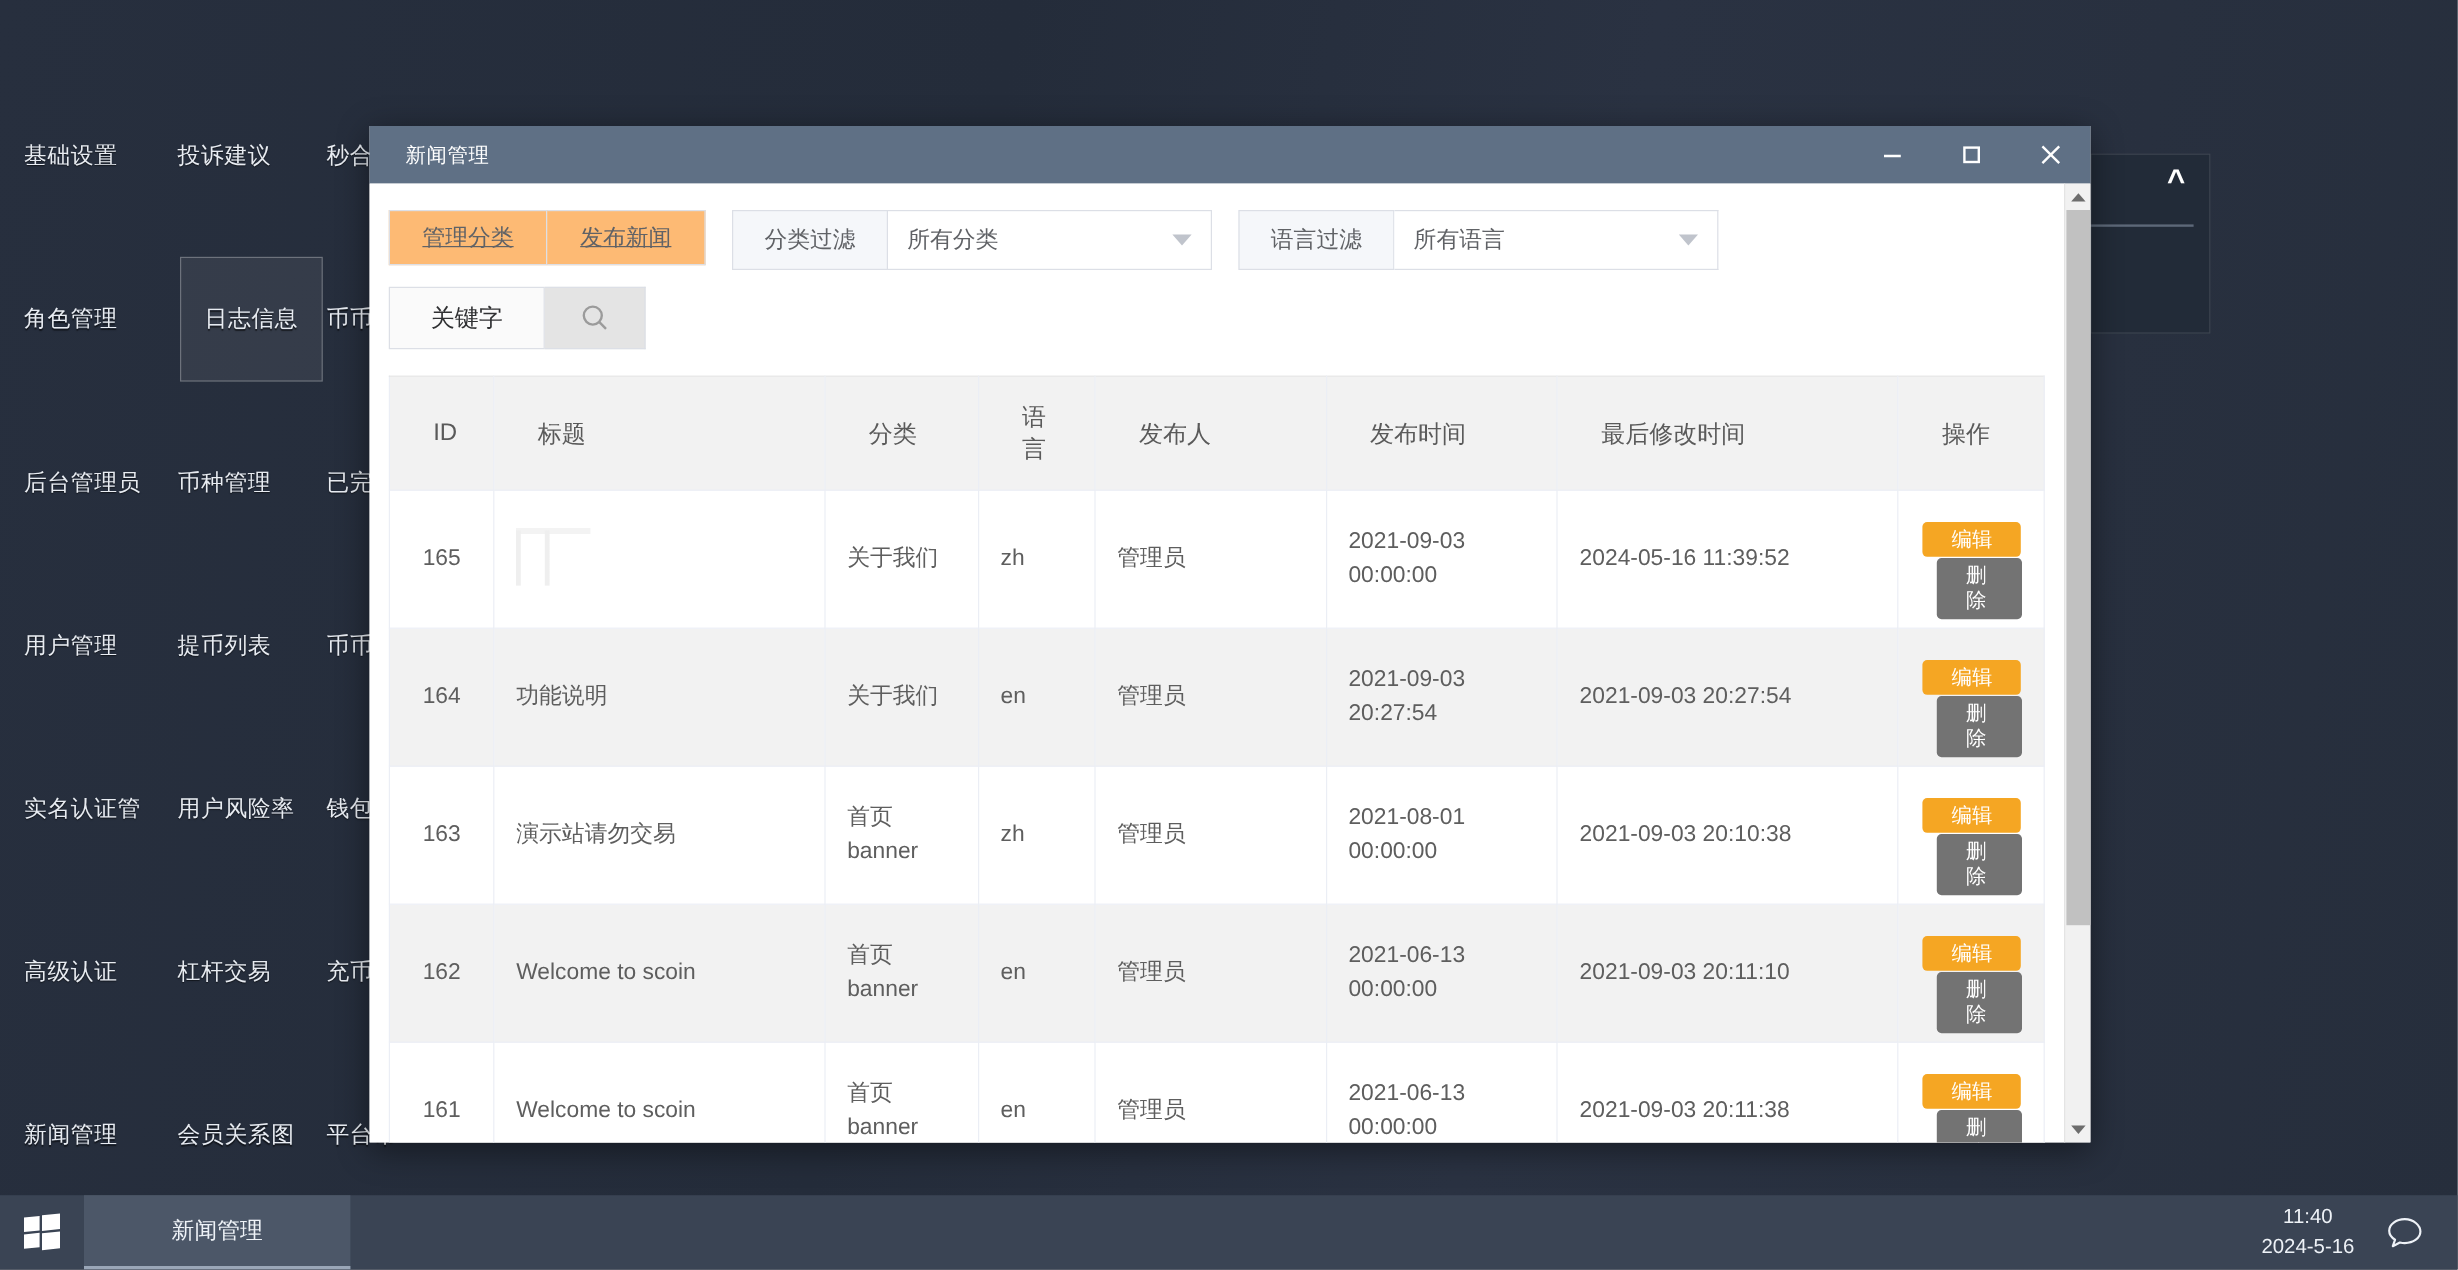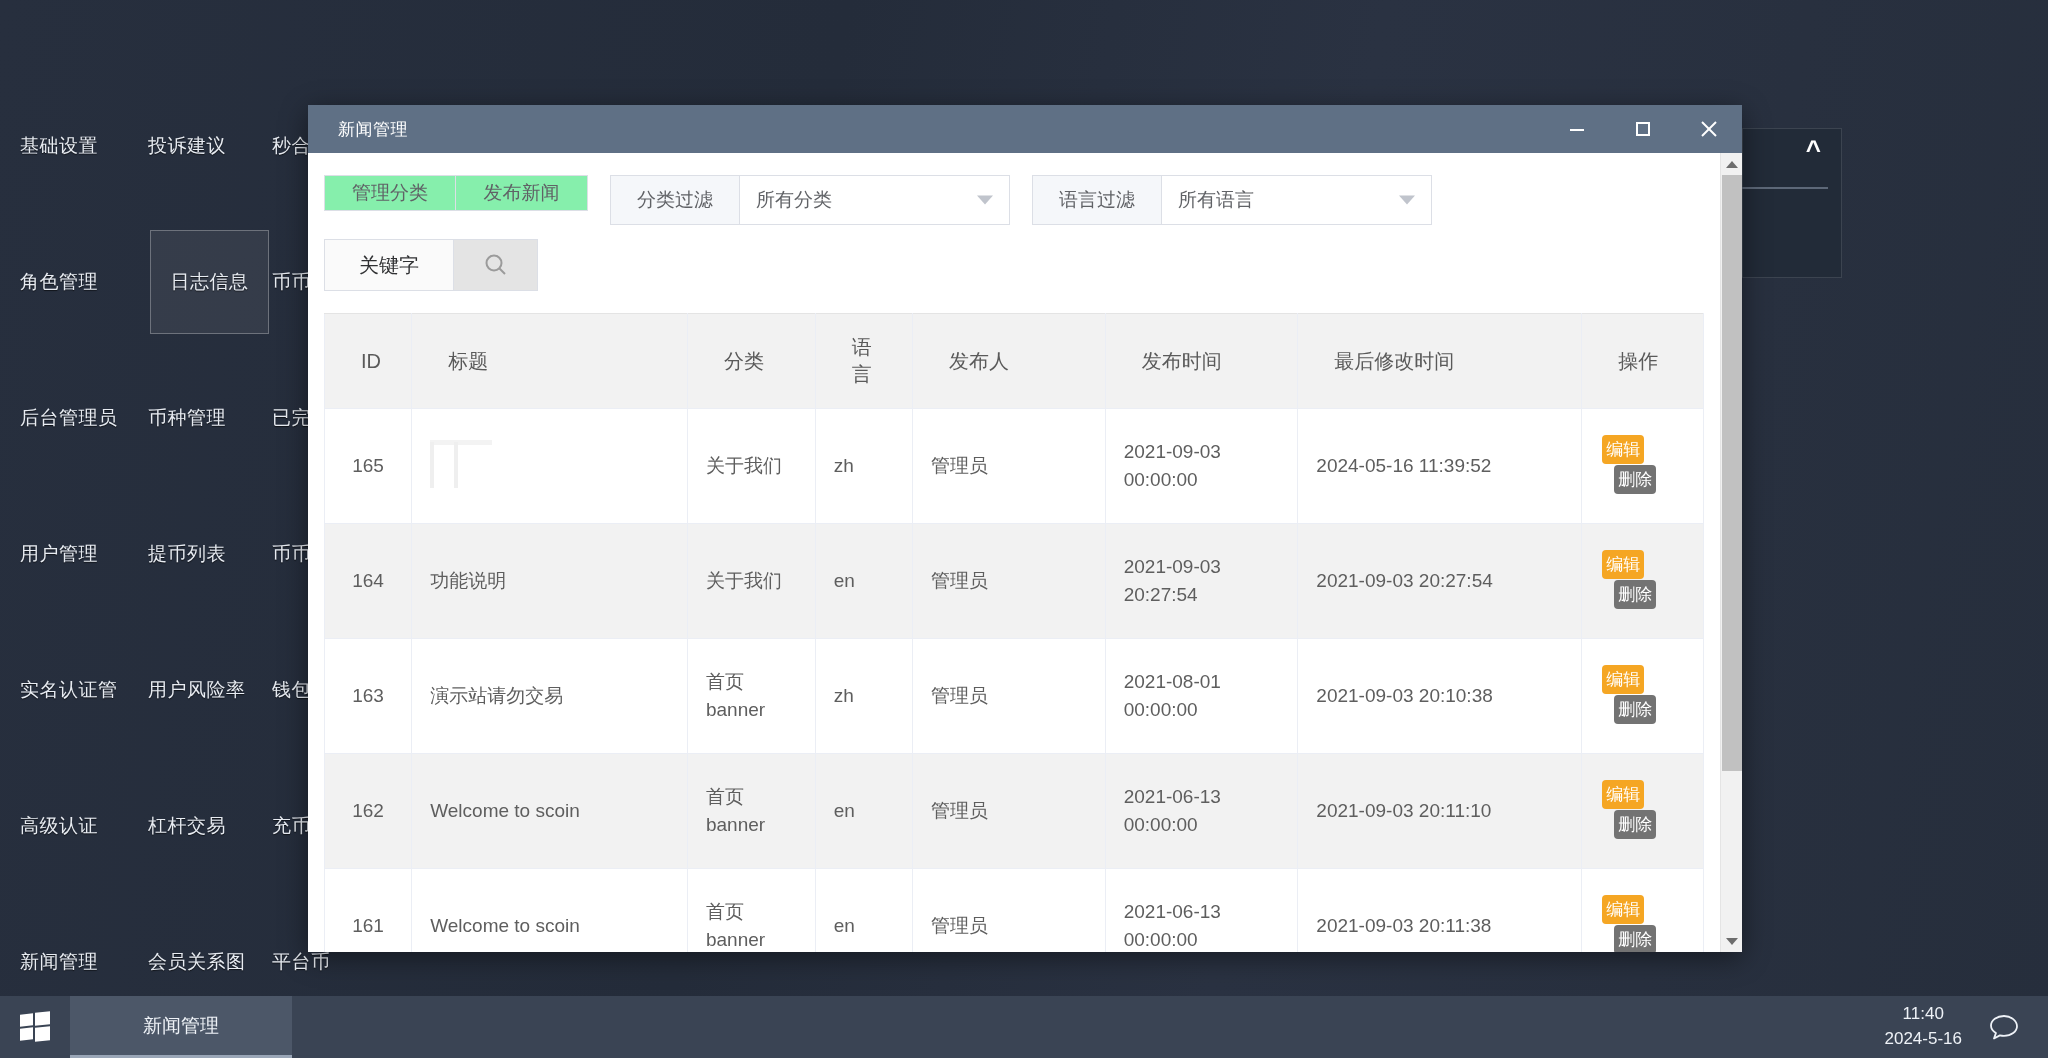--- a/index.html
+++ b/index.html
@@ -12,21 +12,21 @@
 
   
   #desktop {
     position: absolute; inset: 0;
     background: linear-gradient(100deg, #272f3e 0%, #242c3a 38%, #2a3242 62%, #262e3c 100%);
   }
   #desktop-icons {
     position: absolute; left: 0; top: 62px;
     width: 600px; height: 900px;
   }
-  .desk-col { position: absolute; top: 16px; width: 190px; }
+  .desk-col { position: absolute; top: 0; width: 190px; }
   .desk-col.c1 { left: 0; }
   .desk-col.c2 { left: 128px; }
   .desk-col.c3 { left: 256px; }
   .desk-item {
     height: 136px;
     display: flex; align-items: center; justify-content: center;
     color: #e8ecf2; font-size: 19px; letter-spacing: .5px;
     text-shadow: 0 1px 1px rgba(0,0,0,.6);
     white-space: nowrap;
   }
@@ -82,24 +82,24 @@
   #winbody { flex: 1; display: flex; min-height: 0; }
   #content { flex: 1; min-width: 0; background: #fff; overflow: hidden; position: relative; }
 
   
   #toolbar {
     padding: 22px 16px 0 16px;
     display: flex; align-items: flex-start; gap: 22px;
   }
   .btn-group { display: flex; }
   .tbtn {
-    height: 36px; min-width: 132px; padding: 0 22px;
-    border: 1px solid #dcdfe6; background: #86efac;
+    height: 46px; min-width: 132px; padding: 0 22px;
+    border: 1px solid #dcdfe6; background: #fdba74;
     color: #606266; font-size: 19px;
-    display: flex; align-items: center; justify-content: center;
+    display: flex; align-items: center; justify-content: center; text-decoration: underline;
   }
   .tbtn + .tbtn { border-left: none; }
   .filter { display: flex; align-items: stretch; }
   .filter .flabel {
     height: 50px; padding: 0 26px; border: 1px solid #dcdfe6; background: #f5f7fa;
     color: #606266; font-size: 19px;
     display: flex; align-items: center; justify-content: center;
   }
   .filter .fselect {
     height: 50px; width: 270px; border: 1px solid #dcdfe6; border-left: none;
@@ -155,21 +155,21 @@
   .ghost-img {
     display: inline-block; width: 64px; height: 52px;
     background:
       linear-gradient(#efefef,#efefef) left 6px/4px 46px no-repeat,
       linear-gradient(#efefef,#efefef) 24px 6px/4px 46px no-repeat,
       linear-gradient(#f3f3f3,#f3f3f3) 0 4px/62px 5px no-repeat;
   }
   .op-cell { position: relative; height: 78px; }
   .op-btn {
     position: absolute; font-size: 17px; color: #ffffff;
-    padding: 4px 4px; border-radius: 4px; line-height: 1.25;
+    padding: 4px 24px; border-radius: 4px; line-height: 1.25;
   }
   .op-edit { background: #f5a623; left: 2px; top: 8px; }
   .op-del  { background: #737373; left: 14px; top: 38px; }
 
   
   #scrollbar {
     width: 22px; flex: none; background: #f1f1f1;
     border-left: 1px solid #e4e4e4;
     display: flex; flex-direction: column; align-items: center;
   }

